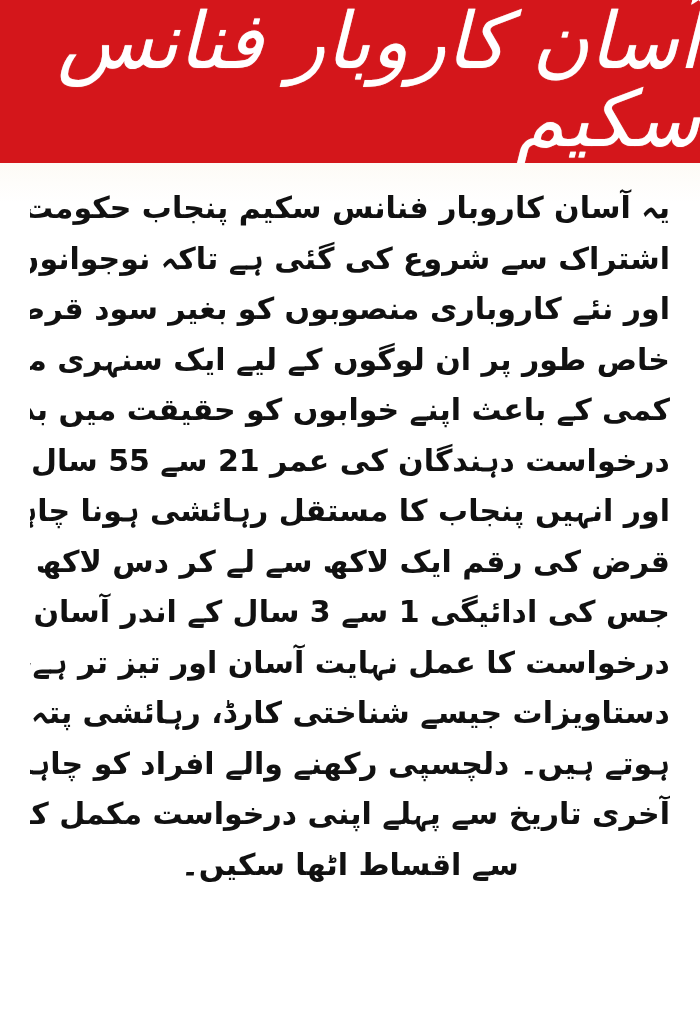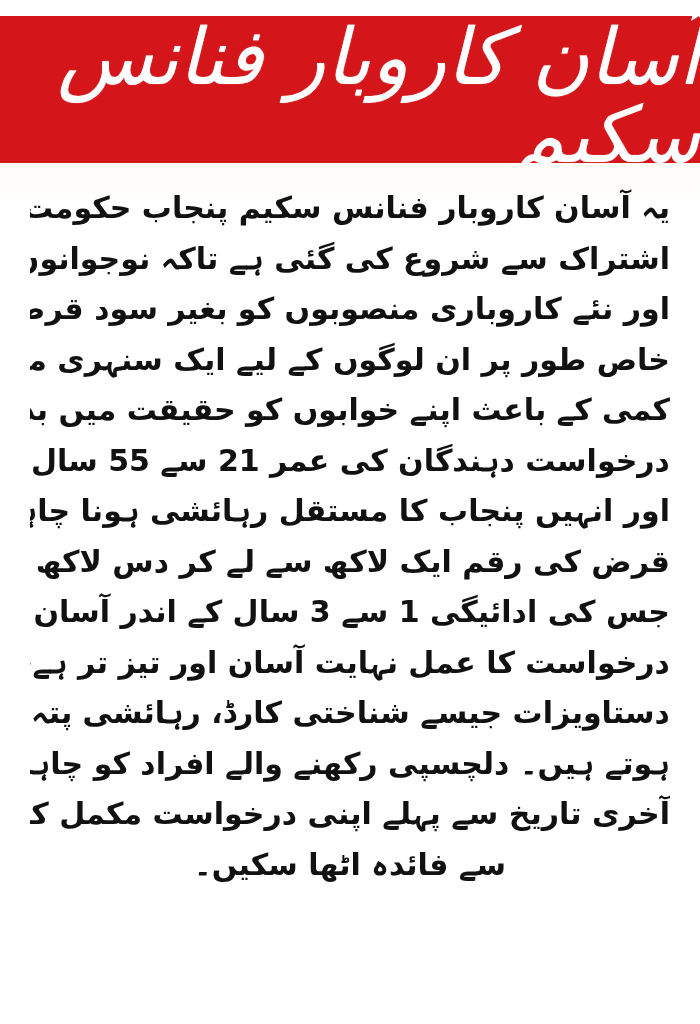--- a/index.html
+++ b/index.html
@@ -16,21 +16,20 @@
     }
     .banner {
       position: absolute;
       left: 0; top: 0;
       width: 700px;
       height: 163px;
       background: #d4161b;
       display: flex;
       align-items: center;
       justify-content: center;
-      margin-top: 16px;
     }
     .banner-title {
       color: #ffffff;
       font-family: "DejaVu Serif", serif;
       font-size: 78px;
       line-height: 1;
       direction: rtl;
       letter-spacing: 2px;
       margin-top: -4px;
       font-style: italic;
@@ -90,15 +89,15 @@
   </div>
   <div>
     <span class="line justify">قرض کی رقم ایک لاکھ سے لے کر دس لاکھ روپے تک دی جاسکتی ہے،</span>
     <span class="line">جس کی ادائیگی 1 سے 3 سال کے اندر آسان اقساط میں کی جاسکتی ہے۔</span>
   </div>
   <div>
     <span class="line">درخواست کا عمل نہایت آسان اور تیز تر ہے، جس میں بنیادی</span>
     <span class="line justify">دستاویزات جیسے شناختی کارڈ، رہائشی پتہ کا ثبوت اور بزنس پلان درکار</span>
     <span class="line justify">ہوتے ہیں۔ دلچسپی رکھنے والے افراد کو چاہیے کہ وہ 1 مئی 2025 کی</span>
     <span class="line justify">آخری تاریخ سے پہلے اپنی درخواست مکمل کریں تاکہ اس بہترین موقع</span>
-    <span class="line">سے فائدہ اٹھا سکیں۔</span>
+    <span class="line">سے اقساط اٹھا سکیں۔</span>
   </div>
 </div>
 
 </body></html>

